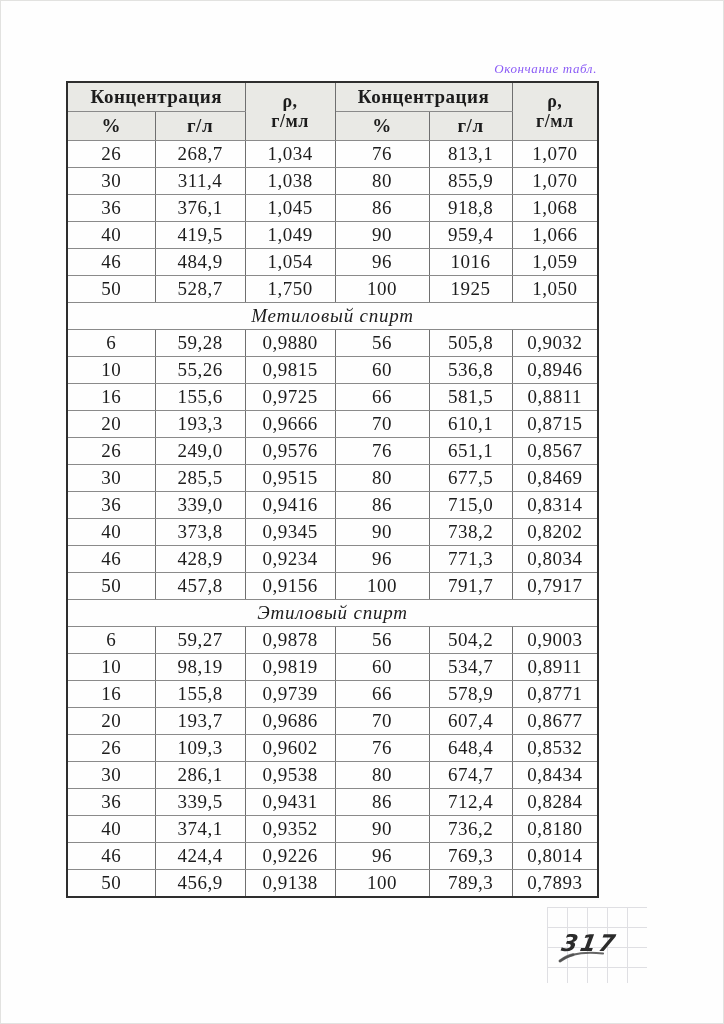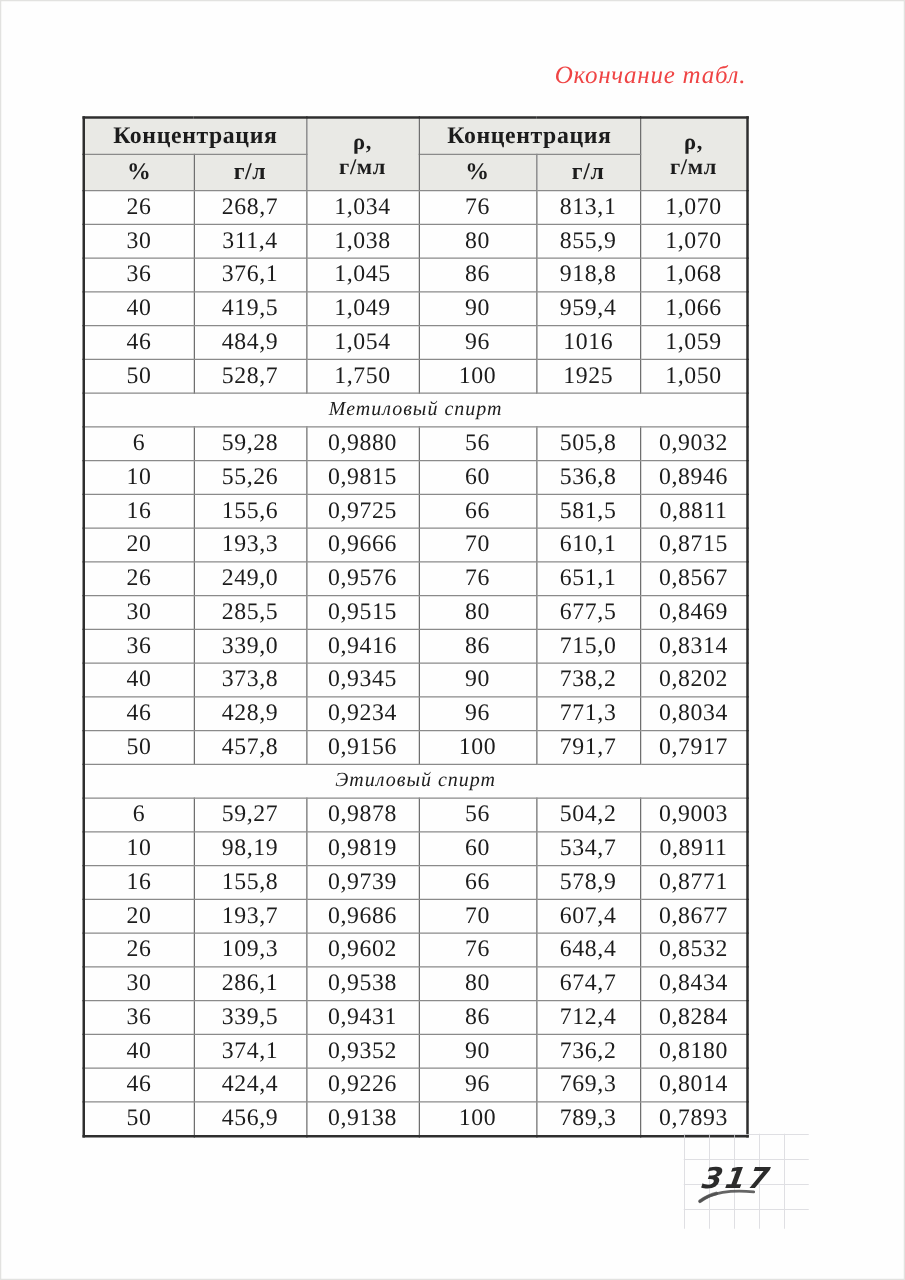--- a/index.html
+++ b/index.html
@@ -17,29 +17,29 @@
     color:var(--text-color);
   }
   .page{
     position:relative;width:722px;height:1022px;
     background:#fefefe;
     border:1px solid #e2e2e0;
     overflow:hidden;
   }
   .continuation-note{
     position:absolute;
-    top:48px;right:126px;
+    top:60px;right:126px;
     font-style:italic;
-    font-size:20px;
+    font-size:13px;
     letter-spacing:0.6px;
-    color:#ef4444;
+    color:#8b5cf6;
   }
   table.density-table{
     position:absolute;
-    left:65px;top:92px;
+    left:65px;top:80px;
     width:531px;
     border-collapse:collapse;
     table-layout:fixed;
     font-size:19px;
     color:var(--text-color);
     border:2px solid var(--border-dark);
   }
   .density-table th,
   .density-table td{
     border-left:1px solid var(--border-mid);
@@ -57,21 +57,21 @@
     background:var(--header-bg);
     font-weight:bold;
   }
   .density-table thead tr:first-child th{height:28px;}
   .density-table thead tr:last-child th{height:28px;}
   .density-table th.density-head{font-size:18px;line-height:1.1;}
   .density-table tbody td{height:26px;}
   .density-table td.section-title{
     font-style:italic;
     font-weight:normal;
-    font-size:16px;
+    font-size:19px;
     letter-spacing:0.8px;
     background:#fefefe;
   }
   .grid-paper{
     position:absolute;
     left:546px;top:906px;
     width:100px;height:76px;
     background-image:
       repeating-linear-gradient(to right,#d5d5da 0 1px,transparent 1px 20px),
       repeating-linear-gradient(to bottom,#d5d5da 0 1px,transparent 1px 20px);

